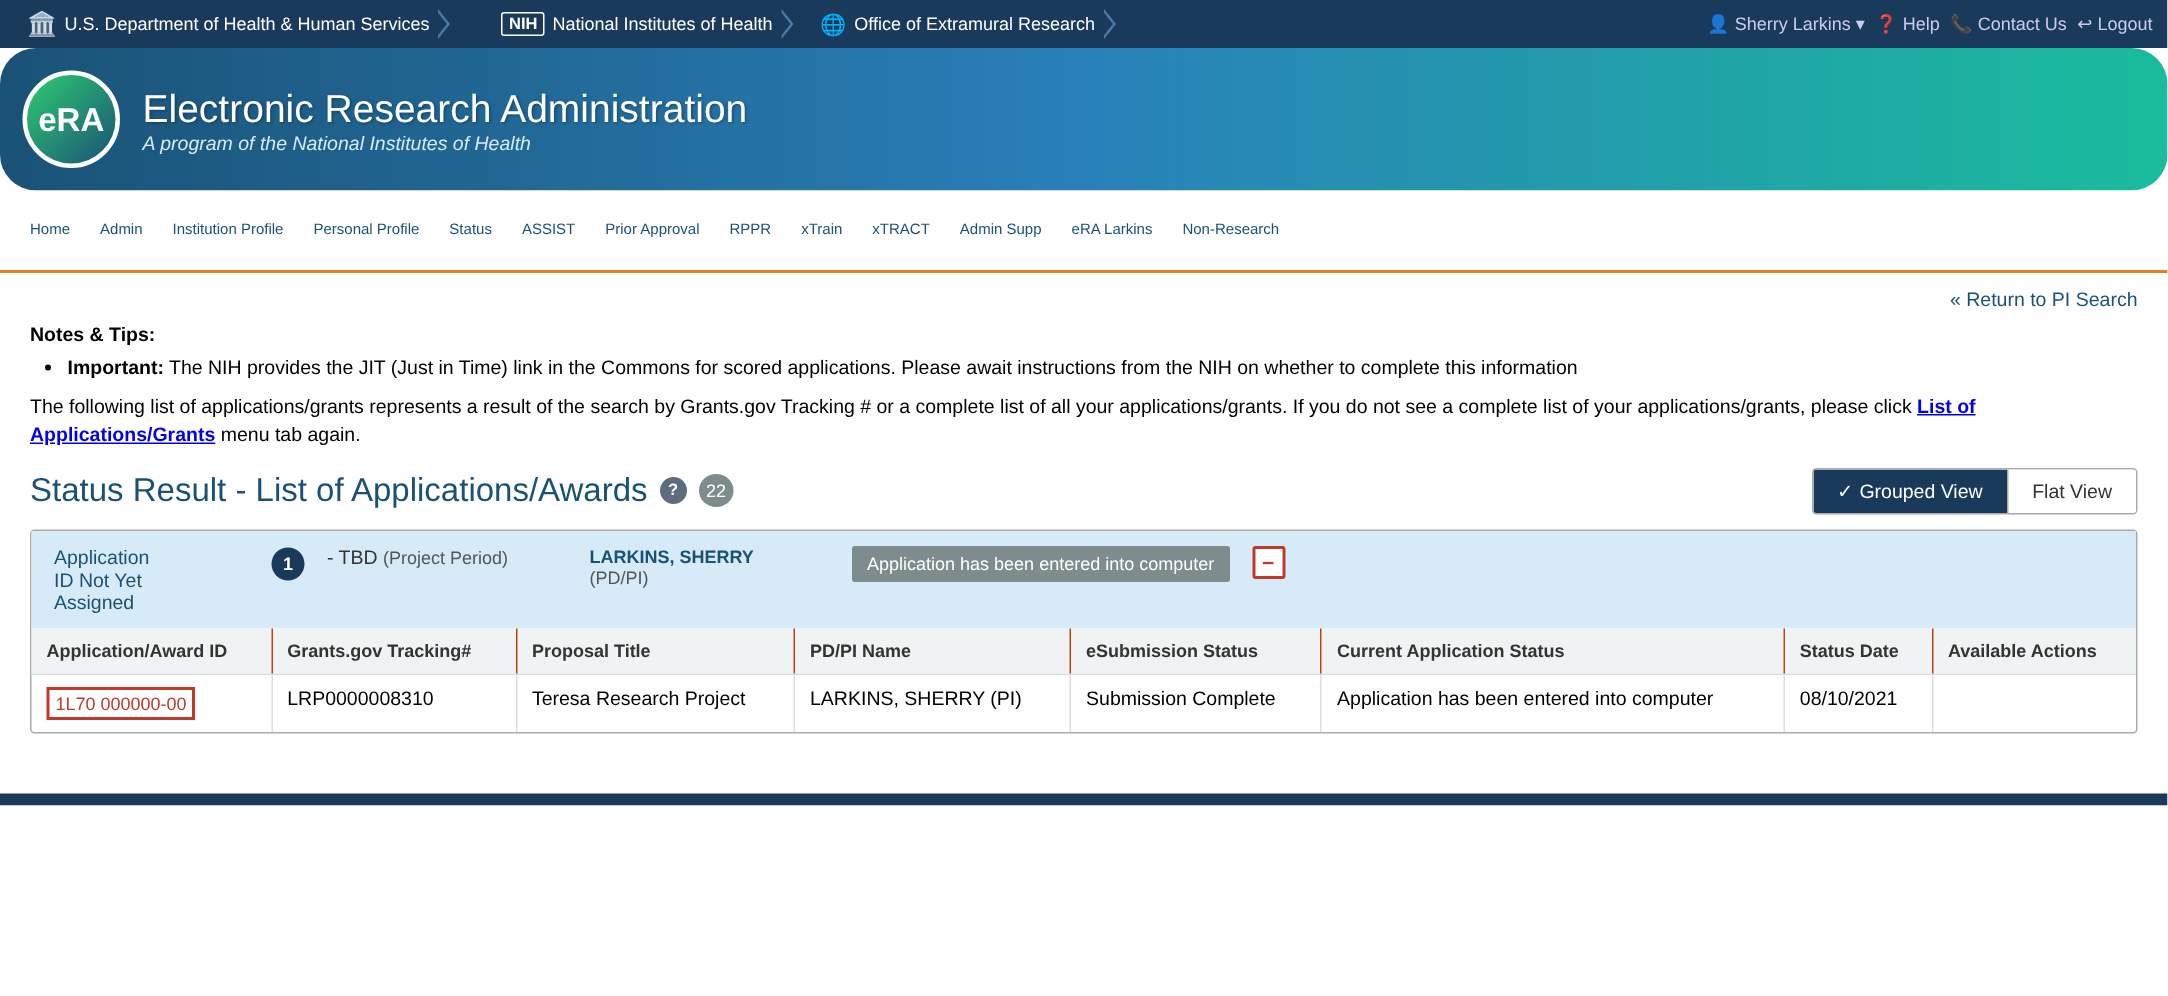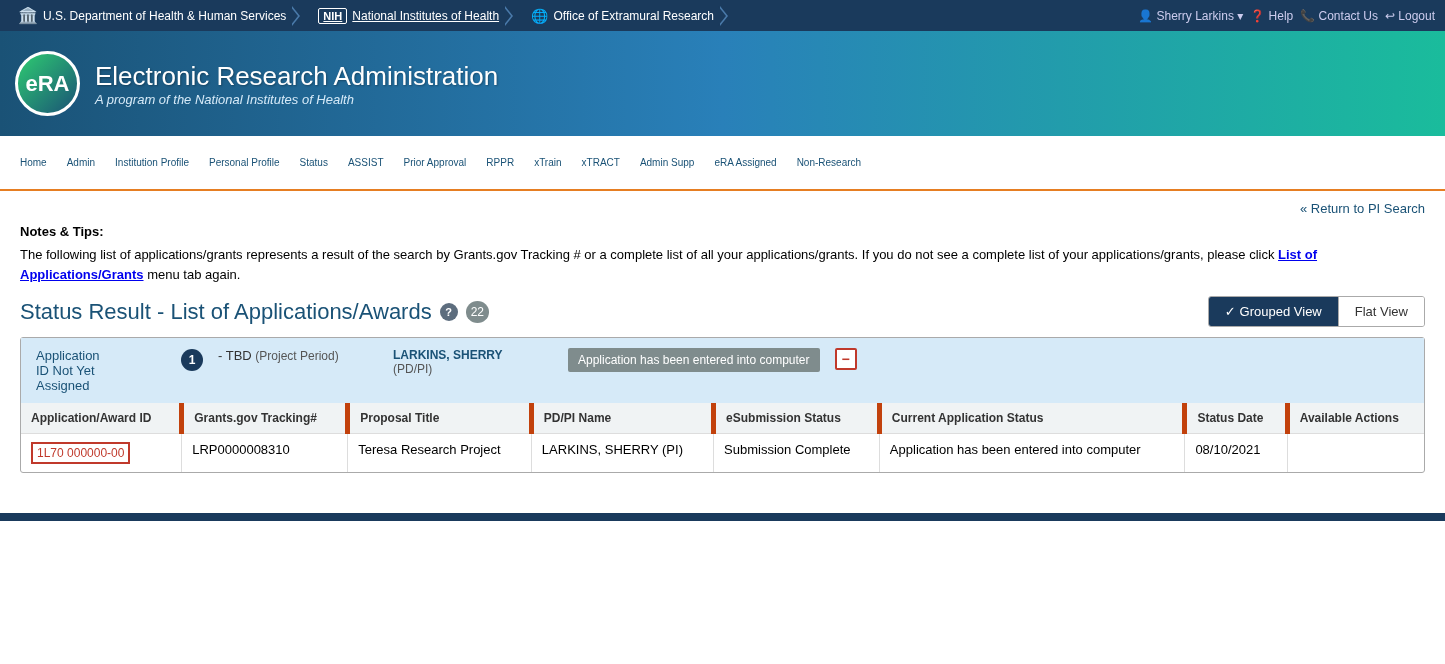--- a/index.html
+++ b/index.html
@@ -49,24 +49,25 @@
       display: flex;
       align-items: center;
       gap: 7px;
       font-size: 12px;
     }
     .gov-bar-right a { color: #cce; text-decoration: none; }
 
     
     .header {
       background: linear-gradient(to right, #1a5276, #2980b9, #1abc9c);
-      padding: 20px 15px;
+      padding: 10px 15px;
       display: flex;
       align-items: center;
       min-height: 95px;
+      border-radius: 24px;
     }
     .logo-circle {
       width: 65px;
       height: 65px;
       border-radius: 50%;
       background: linear-gradient(135deg, #2ecc71, #1a5276);
       display: flex;
       align-items: center;
       justify-content: center;
       font-size: 22px;
@@ -304,21 +305,21 @@
     }
     .inner-table thead tr {
       background: #f0f3f4;
     }
     .inner-table th {
       padding: 8px 10px;
       text-align: left;
       font-size: 12px;
       font-weight: bold;
       border-bottom: 1px solid #ddd;
-      border-right: 5px solid #c2410c;
+      border-right: 1px solid #c2410c;
       color: #333;
     }
     .inner-table th:last-child { border-right: none; }
     .inner-table td {
       padding: 8px 10px;
       font-size: 13px;
       border-bottom: 1px solid #ddd;
       border-right: 1px solid #ddd;
       vertical-align: top;
     }
@@ -352,21 +353,21 @@
     }
   </style>
 </head>
 <body>
 
 <div class="gov-bar">
   <div class="gov-bar-item">
     <span style="font-size:16px;">🏛️</span>
     <span>U.S. Department of Health &amp; Human Services</span>
   </div>
-  <div class="gov-bar-item" style="padding-left:20px;text-decoration:underline;">
+  <div class="gov-bar-item" style="padding-left:36px;">
     <span class="nih-logo-text">NIH</span>
     <span>National Institutes of Health</span>
   </div>
   <div class="gov-bar-item" style="padding-left:20px;">
     <span style="font-size:14px;">🌐</span>
     <span>Office of Extramural Research</span>
   </div>
   <div class="gov-bar-right">
     <a href="#">
       <span>👤</span>
@@ -426,36 +427,42 @@
     <li>
         <a href="#">xTrain</a>
       </li>
     <li>
         <a href="#">xTRACT</a>
       </li>
     <li>
         <a href="#">Admin Supp</a>
       </li>
     <li>
-        <a href="#">eRA Assigned</a>
+        <a href="#">eRA Larkins</a>
       </li>
     <li>
         <a href="#">Non-Research</a>
       </li>
   </ul>
 </nav>
 
 <div class="main-content">
 
   <div class="return-link">
     <a href="#">« Return to PI Search</a>
   </div>
 
   <div class="notes-section">
     <span class="notes-title">Notes &amp; Tips:</span>
+    <ul>
+      <li>
+        <span class="bold">Important:</span>
+        <span>The NIH provides the JIT (Just in Time) link in the Commons for scored applications. Please await instructions from the NIH on whether to complete this information</span>
+      </li>
+    </ul>
     <p>
       <span>The following list of applications/grants represents a result of the search by Grants.gov Tracking # or a complete list of all your applications/grants. If you do not see a complete list of your applications/grants, please click</span>
       <strong><a href="#">List of Applications/Grants</a></strong>
       <span>menu tab again.</span>
     </p>
   </div>
 
   <div class="section-header">
     <div class="section-title">
       <span>Status Result - List of Applications/Awards</span>

